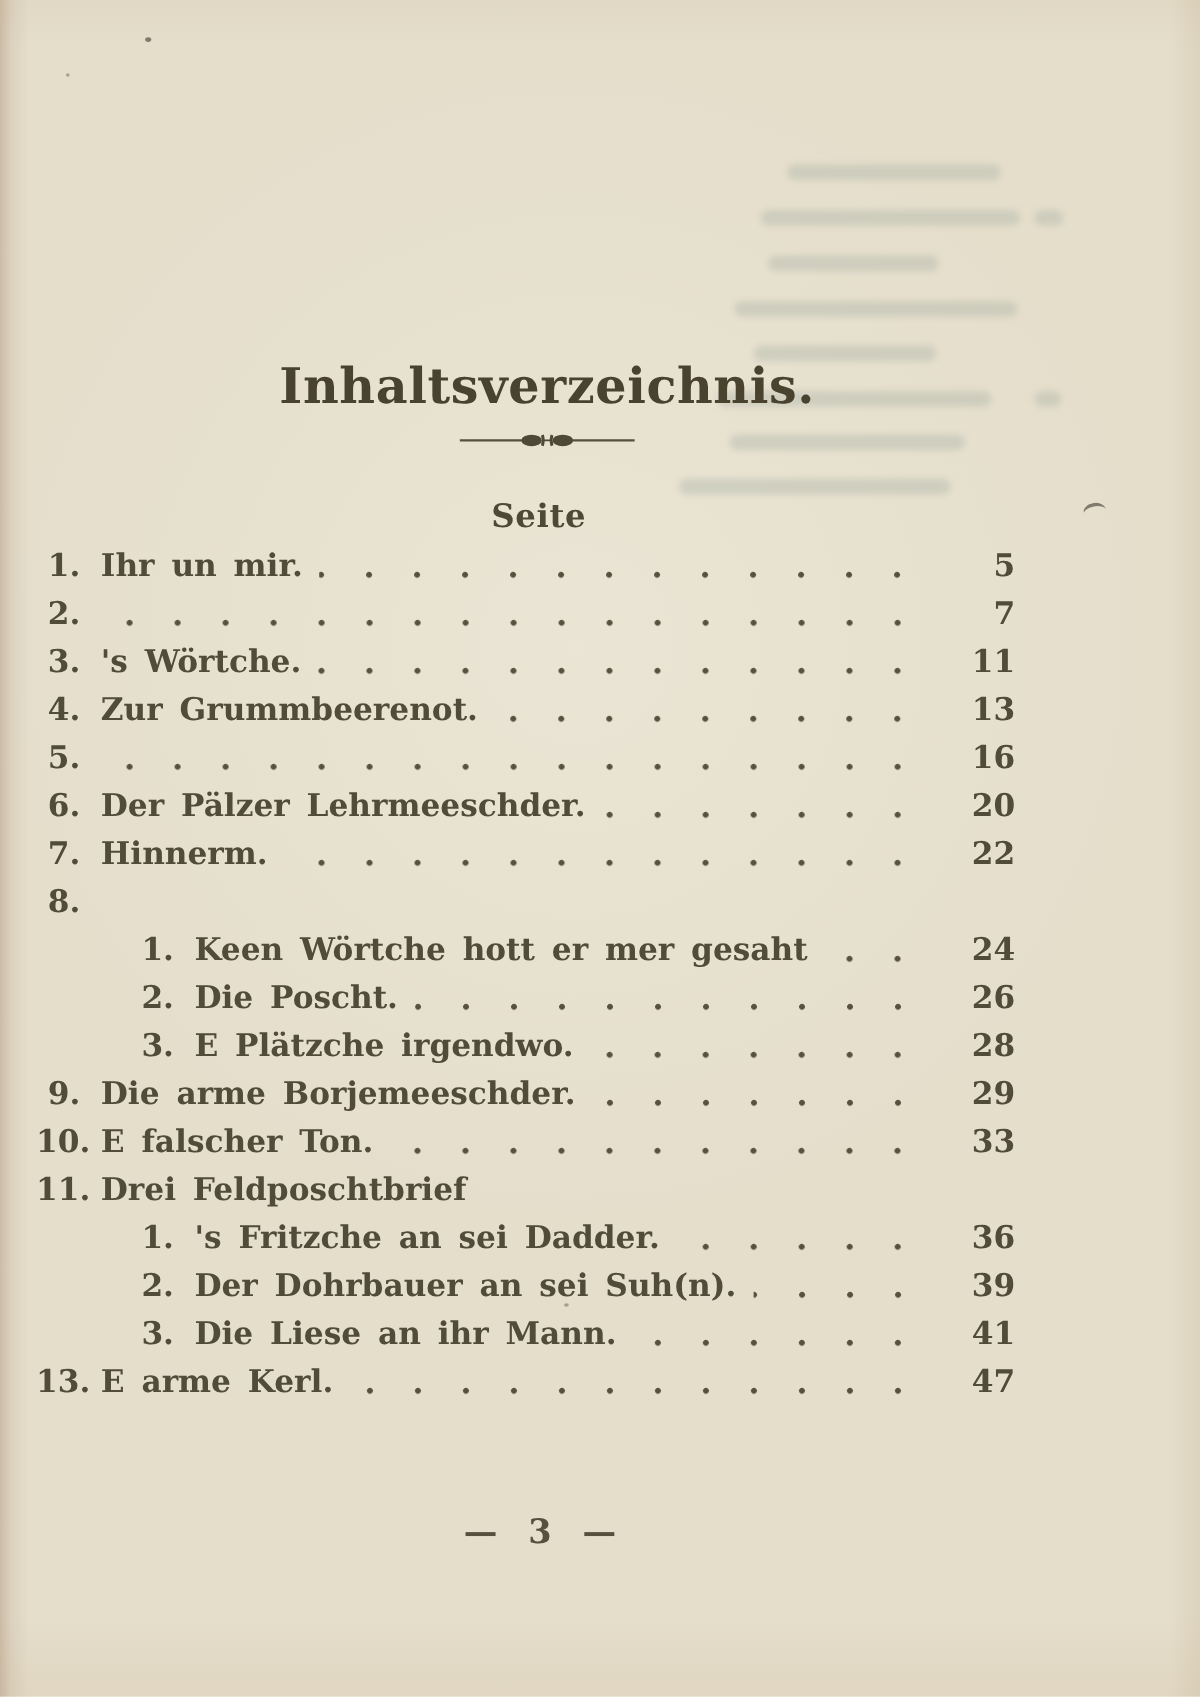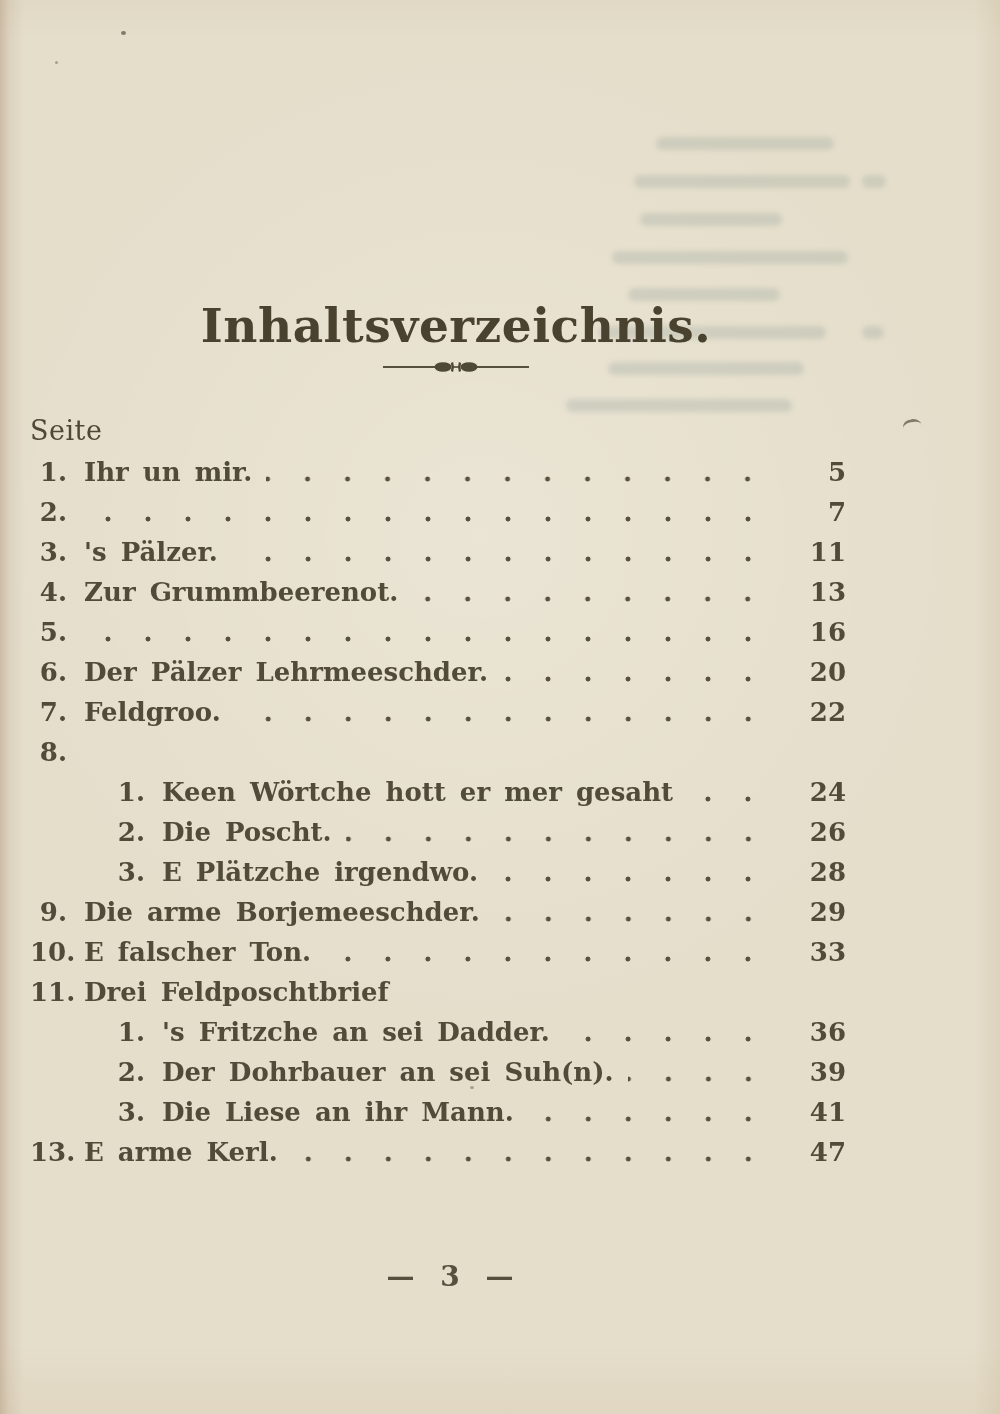--- a/index.html
+++ b/index.html
@@ -20,30 +20,30 @@
       #e5decb;
     color:#4e4836;
   }
   
   .ghost{position:absolute;height:13px;border-radius:7px;
     background:rgba(173,181,170,0.42);filter:blur(2.5px);}
   
   .title{
     position:absolute;top:278px;left:0;width:912px;
     text-align:center;
-    font-size:47px;font-weight:bold;color:#48422f;
+    font-size:41px;font-weight:bold;color:#48422f;
     letter-spacing:0.5px;
     margin-top:20px;
   }
   
   .divider{position:absolute;top:356px;left:383px;width:146px;height:22px;}
   
   .toc{position:absolute;top:414px;left:30px;width:838px;}
   .seite{
-    text-align:left;font-size:27px;font-weight:normal;color:#4e4836;
+    text-align:center;font-size:27px;font-weight:bold;color:#4e4836;
     height:38px;line-height:34px;letter-spacing:0.5px;
   }
   .row{
     display:flex;align-items:baseline;
     height:40px;line-height:40px;
     font-size:26px;font-weight:bold;color:#514b39;
     word-spacing:5px;white-space:nowrap;
   }
   .row .num{width:37px;text-align:right;flex:0 0 auto;margin-right:17px;}
   .row.lvl1 .num{width:115px;}
@@ -114,21 +114,21 @@
     <span class="leader"></span>
     <span class="pg">5</span>
   </div>
       <div class="row lvl0">
     <span class="num">2.</span>
     <span class="leader"></span>
     <span class="pg">7</span>
   </div>
       <div class="row lvl0">
     <span class="num">3.</span>
-    <span class="etitle">'s Pälzer.</span>
+    <span class="etitle">'s Wörtche.</span>
     <span class="leader"></span>
     <span class="pg">11</span>
   </div>
       <div class="row lvl0">
     <span class="num">4.</span>
     <span class="etitle">Zur Grummbeerenot.</span>
     <span class="leader"></span>
     <span class="pg">13</span>
   </div>
       <div class="row lvl0">
@@ -137,21 +137,21 @@
     <span class="pg">16</span>
   </div>
       <div class="row lvl0">
     <span class="num">6.</span>
     <span class="etitle">Der Pälzer Lehrmeeschder.</span>
     <span class="leader"></span>
     <span class="pg">20</span>
   </div>
       <div class="row lvl0">
     <span class="num">7.</span>
-    <span class="etitle">Feldgroo.</span>
+    <span class="etitle">Hinnerm.</span>
     <span class="leader"></span>
     <span class="pg">22</span>
   </div>
       <div class="row lvl0 no-page">
     <span class="num">8.</span>
     <span class="leader"></span>
     <span class="pg"></span>
   </div>
       <div class="row lvl1">
     <span class="num">1.</span>

